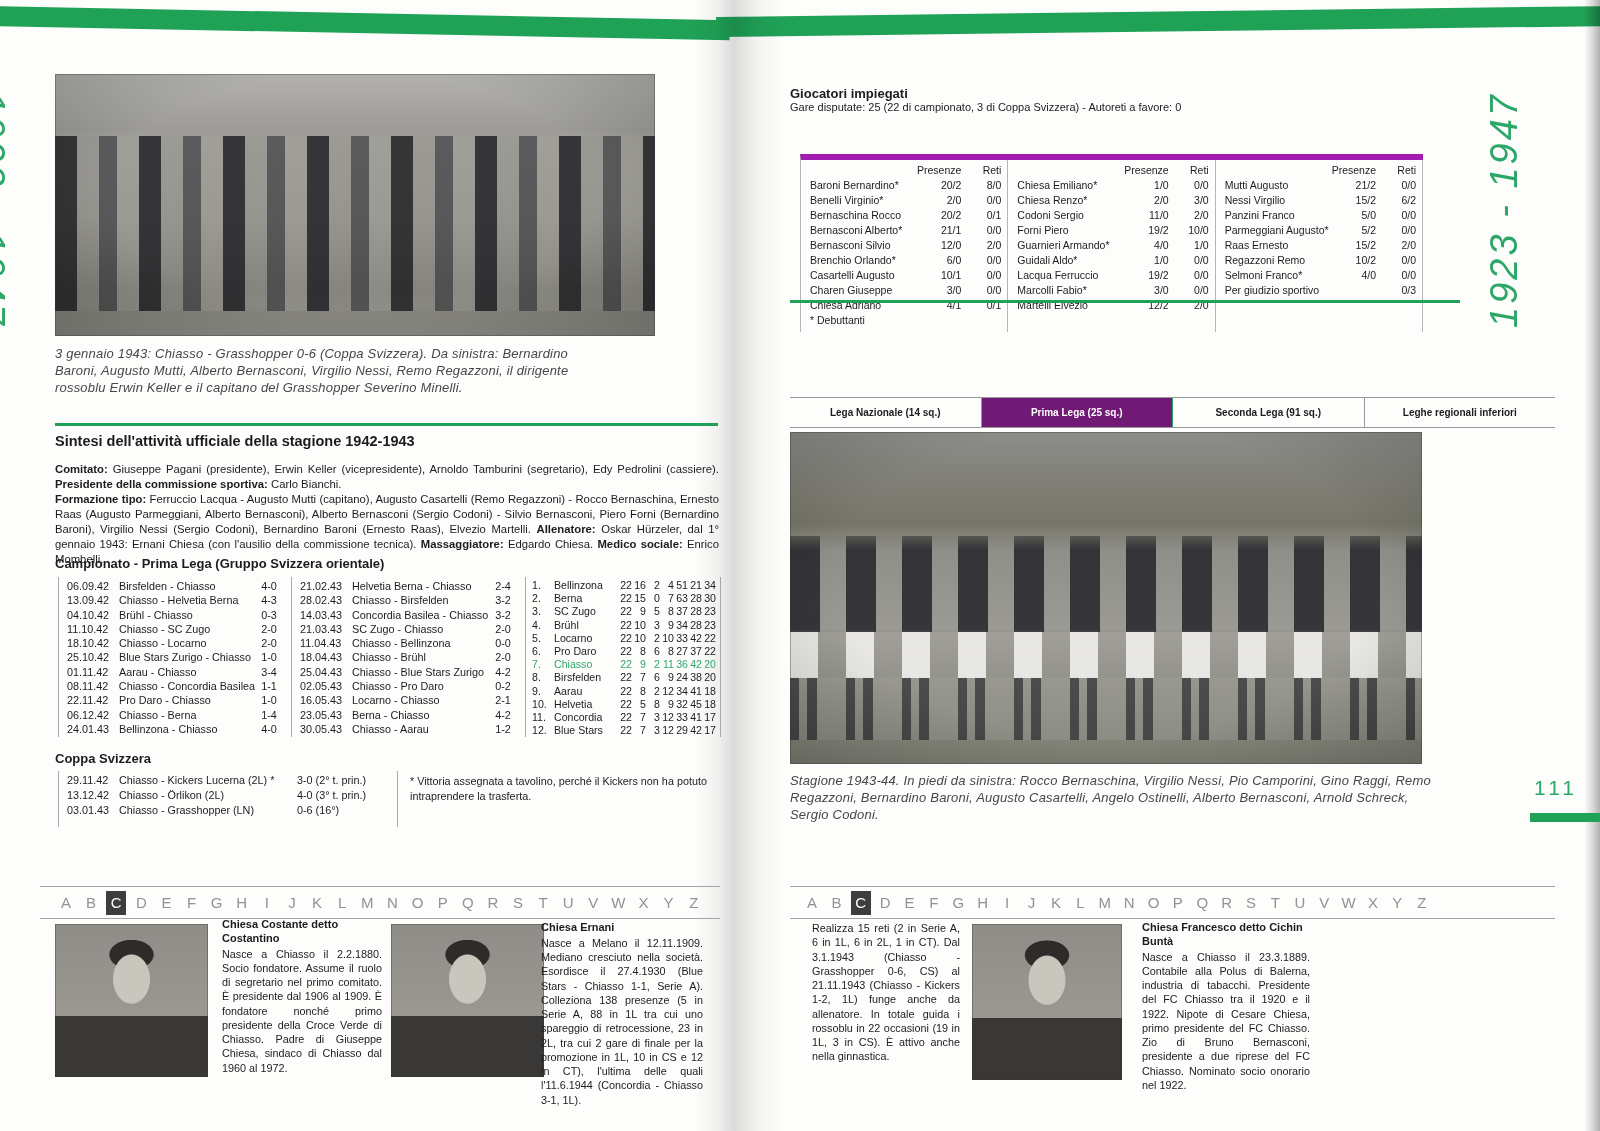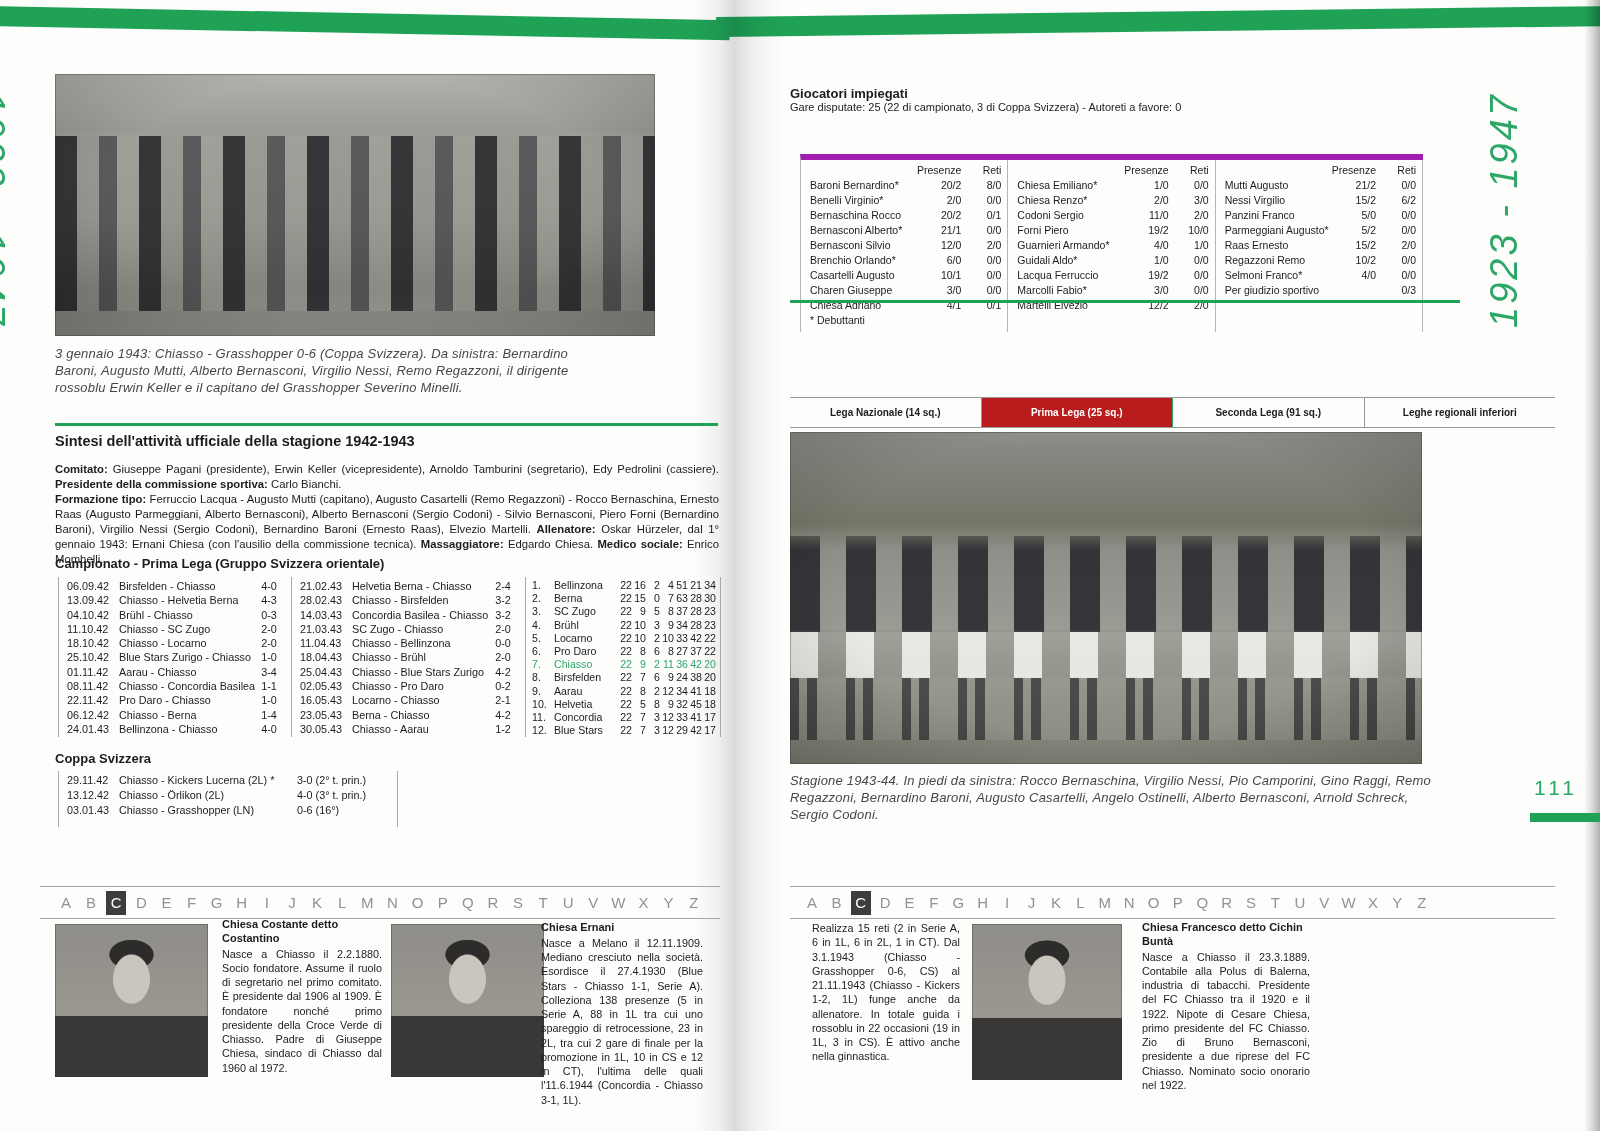--- a/index.html
+++ b/index.html
@@ -93,21 +93,21 @@
   .gg{flex:1;border-right:1px solid #b5b5b5;padding:3px 6px 0 9px;}
   .g-head,.g-row{display:flex;font-size:10.5px;line-height:15px;white-space:nowrap;}
   .g-name{flex:1;}
   .g-pres{width:46px;text-align:right;}
   .g-reti{width:40px;text-align:right;}
   
   #season-title{left:790px;top:348px;font-size:29px;color:var(--green-text);letter-spacing:1px;}
   #tabs{left:790px;top:397px;width:765px;height:29px;display:flex;border-top:1px solid #999;border-bottom:1px solid #999;}
   .tab{flex:1;display:flex;align-items:center;justify-content:center;font-size:10px;font-weight:bold;border-right:1px solid #999;}
   .tab:last-child{border-right:none;}
-  .tab.active{background:#b91c1c;color:#fff;border-color:#2aa461;}
+  .tab.active{background:#701a75;color:#fff;border-color:#2aa461;}
   
   #page-num{left:1520px;top:776px;width:72px;text-align:center;color:var(--green-text);font-size:21px;letter-spacing:4px;}
   #page-bar{left:1530px;top:813px;width:70px;height:9px;background:var(--green);}
   .vertical-year{width:280px;height:44px;text-align:center;font-size:38px;font-style:italic;color:var(--green-text);letter-spacing:3px;white-space:nowrap;}
   #year-right{left:1365px;top:188px;transform:rotate(-90deg);}
   #year-left{left:-150px;top:188px;transform:rotate(90deg);}
 </style>
 </head>
 <body>
 
@@ -394,20 +394,21 @@
           <span class="c-date">13.12.42</span>
           <span class="c-fix">Chiasso - Örlikon (2L)</span>
           <span class="c-res">4-0 (3° t. prin.)</span>
         </div>
         <div class="coppa-row">
           <span class="c-date">03.01.43</span>
           <span class="c-fix">Chiasso - Grasshopper (LN)</span>
           <span class="c-res">0-6 (16°)</span>
         </div>
       </div>
+    <div id="coppa-note">* Vittoria assegnata a tavolino, perché il Kickers non ha potuto intraprendere la trasferta.</div>
   </div>
 
   <div class="abs alpha-bar" style="left:40px;top:886px;width:680px;">
     <div id="alpha-letters-left" class="alpha-letters" style="width:648px;margin:0 auto;">
         <span class="alpha-letter">A</span>
         <span class="alpha-letter">B</span>
         <span class="alpha-letter active">C</span>
         <span class="alpha-letter">D</span>
         <span class="alpha-letter">E</span>
         <span class="alpha-letter">F</span>

